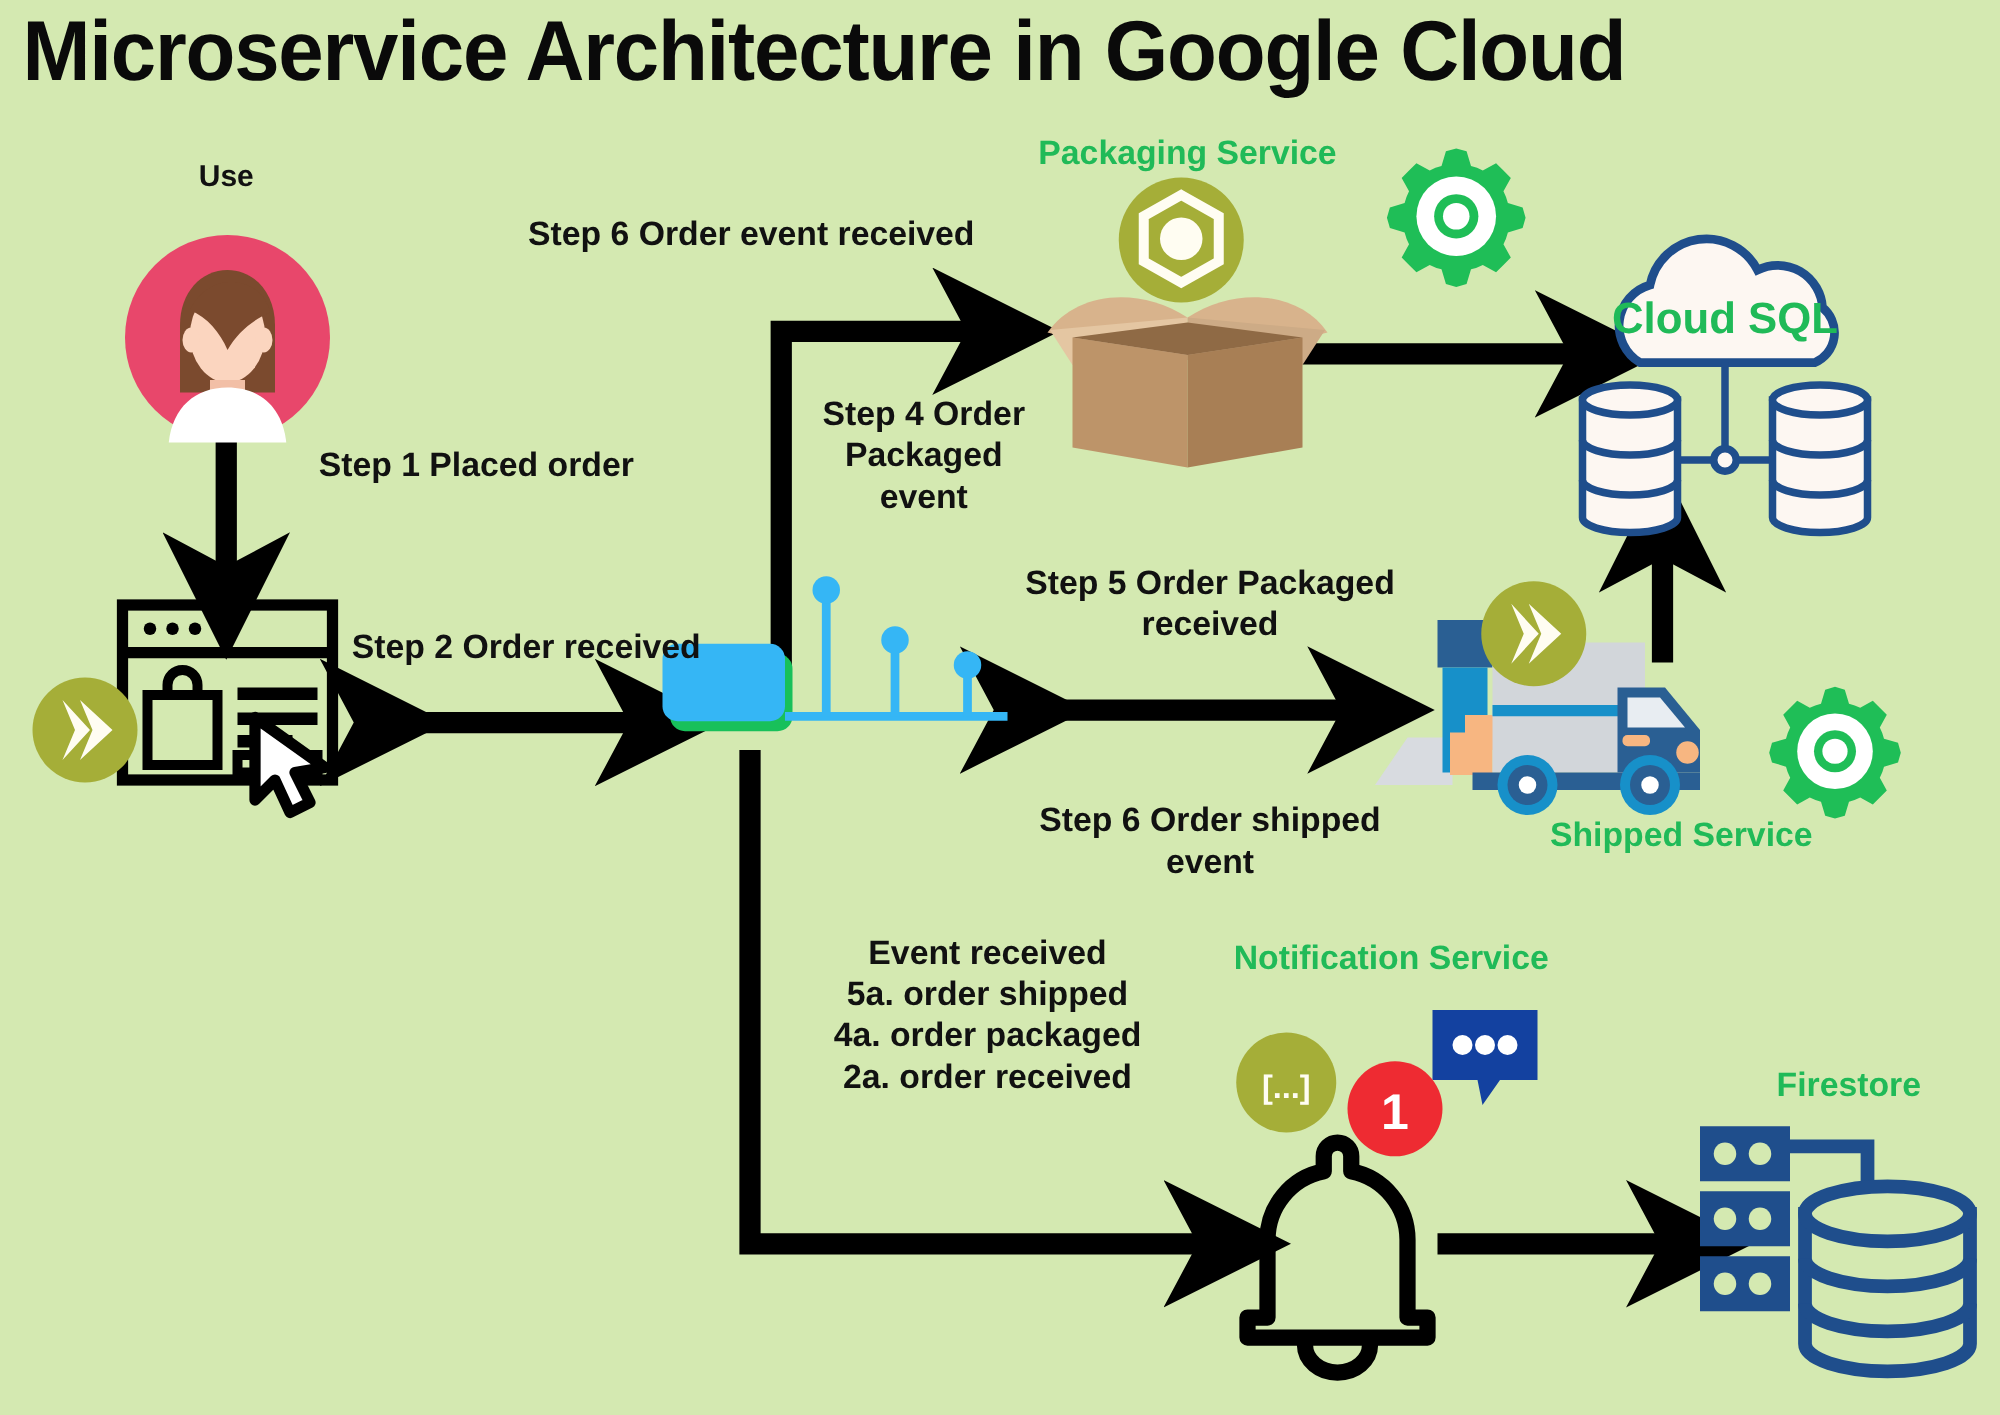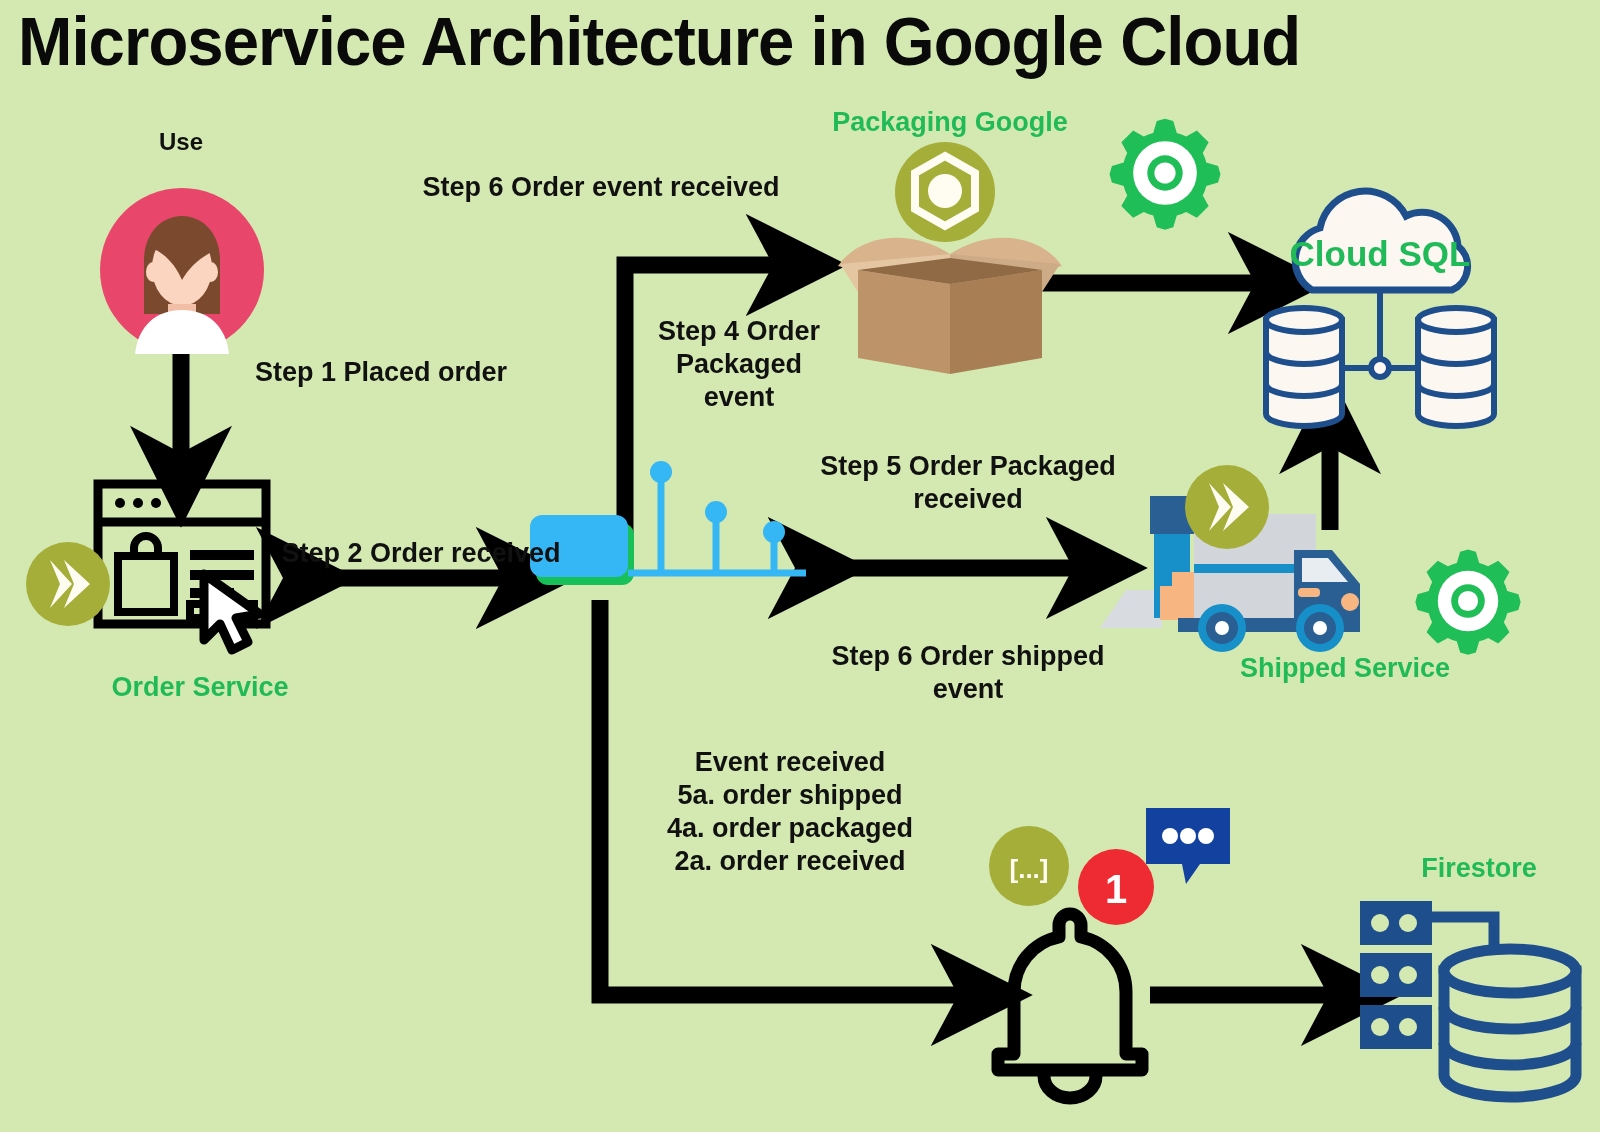--- a/index.html
+++ b/index.html
@@ -107,35 +107,34 @@
     <rect x="100" y="126" width="64" height="14" fill="none" stroke="#000" stroke-width="8"></rect>
   </svg>
   <svg class="abs" style="left:196px;top:570px;width:84px;height:86px;" viewBox="0 0 84 86">
     <path d="M8 4 L8 70 L24 54 L36 80 L52 72 L40 48 L64 44 Z" fill="#fff" stroke="#000" stroke-width="9" stroke-linejoin="round"></path>
   </svg>
   <svg class="abs" style="left:24px;top:540px;width:88px;height:88px;" viewBox="0 0 88 88">
     <circle cx="44" cy="44" r="42" fill="#a5ae38"></circle>
     <path d="M26 20 L48 44 L26 68 L36 44 Z" fill="#fffdf2"></path>
     <path d="M40 20 L66 44 L40 68 L50 44 Z" fill="#fffdf2"></path>
   </svg>
-  <div class="abs svclbl" style="left:75px;top:672px;width:250px;">Order Service</div>
 
   <svg class="abs" style="left:528px;top:455px;width:266px;height:150px;" viewBox="0 0 266 150">
     <rect x="8" y="68" width="98" height="62" rx="12" fill="#18c05a"></rect>
     <rect x="2" y="60" width="98" height="62" rx="12" fill="#35b6f5"></rect>
     <path d="M100 118 H278" fill="none" stroke="#35b6f5" stroke-width="7"></path>
     <path d="M133 118 V20" fill="none" stroke="#35b6f5" stroke-width="7"></path>
     <path d="M188 118 V60" fill="none" stroke="#35b6f5" stroke-width="7"></path>
     <path d="M246 118 V80" fill="none" stroke="#35b6f5" stroke-width="7"></path>
     <circle cx="133" cy="17" r="11" fill="#35b6f5"></circle>
     <circle cx="188" cy="57" r="11" fill="#35b6f5"></circle>
     <circle cx="246" cy="77" r="11" fill="#35b6f5"></circle>
   </svg>
 
-  <div class="abs svclbl" style="left:790px;top:107px;width:320px;">Packaging Google</div>
+  <div class="abs svclbl" style="left:790px;top:107px;width:320px;">Packaging Service</div>
   <svg class="abs" style="left:800px;top:188px;width:300px;height:190px;" viewBox="0 0 300 190">
     <path d="M38 78 C60 46 110 40 150 66 L100 94 Z" fill="#d8b38c"></path>
     <path d="M262 78 C240 46 190 40 150 66 L200 94 Z" fill="#d8b38c"></path>
     <path d="M40 76 L150 66 L150 100 L58 104 Z" fill="#e4c6a2"></path>
     <path d="M260 76 L150 66 L150 100 L242 104 Z" fill="#cdab86"></path>
     <path d="M58 82 L150 96 L150 186 L58 170 Z" fill="#bd9469"></path>
     <path d="M242 82 L150 96 L150 186 L242 170 Z" fill="#a87f55"></path>
     <path d="M58 82 L150 96 L242 82 L150 70 Z" fill="#8f6a45"></path>
   </svg>
   <svg class="abs" style="left:893px;top:140px;width:104px;height:104px;" viewBox="0 0 104 104">
@@ -195,20 +194,21 @@
     <path d="M40 20 L66 44 L40 68 L50 44 Z" fill="#fffdf2"></path>
   </svg>
   <svg class="abs" style="left:1412px;top:545px;width:112px;height:112px;" viewBox="0 0 100 100">
     <path fill="#1fbe57" d="M50 4l7 2 3 10a36 36 0 018 3l9-5 5 5 5 5-5 9a36 36 0 013 8l10 3 2 7-2 7-10 3a36 36 0 01-3 8l5 9-5 5-5 5-9-5a36 36 0 01-8 3l-3 10-7 2-7-2-3-10a36 36 0 01-8-3l-9 5-5-5-5-5 5-9a36 36 0 01-3-8l-10-3-2-7 2-7 10-3a36 36 0 013-8l-5-9 5-5 5-5 9 5a36 36 0 018-3l3-10z"></path>
     <circle cx="50" cy="50" r="27" fill="#fff"></circle>
     <circle cx="50" cy="50" r="15" fill="#1fbe57"></circle>
     <circle cx="50" cy="50" r="9" fill="#fff"></circle>
   </svg>
   <div class="abs svclbl" style="left:1195px;top:653px;width:300px;">Shipped Service</div>
 
+  <div class="abs svclbl" style="left:940px;top:751px;width:346px;">Notification Service</div>
   <svg class="abs" style="left:1142px;top:802px;width:92px;height:84px;" viewBox="0 0 92 84">
     <path d="M4 6 h84 v56 h-30 l-14 20 -4 -20 H4 Z" fill="#1341a0"></path>
     <circle cx="28" cy="34" r="8" fill="#fff"></circle>
       <circle cx="46" cy="34" r="8" fill="#fff"></circle>
       <circle cx="64" cy="34" r="8" fill="#fff"></circle>
   </svg>
   <svg class="abs" style="left:988px;top:825px;width:82px;height:82px;" viewBox="0 0 82 82">
     <circle cx="41" cy="41" r="40" fill="#a5ae38"></circle>
     <text x="41" y="53" text-anchor="middle" font-family="Liberation Sans, sans-serif" font-size="26" font-weight="bold" fill="#fffdf2">[...]</text>
   </svg>
@@ -239,21 +239,21 @@
     <path d="M80 22 h62 v40" fill="none" stroke="#1f4e8c" stroke-width="11"></path>
     <g fill="#d4e9b1" stroke="#1f4e8c" stroke-width="11">
       <path d="M92 76 h132 v104 a66 22 0 0 1 -132 0 Z"></path>
       <ellipse cx="158" cy="76" rx="66" ry="22"></ellipse>
       <path d="M92 112 a66 22 0 0 0 132 0" fill="none"></path>
       <path d="M92 148 a66 22 0 0 0 132 0" fill="none"></path>
     </g>
   </svg>
 
   <div class="abs steplbl" style="left:216px;top:356px;width:330px;">Step 1 Placed order</div>
-  <div class="abs steplbl" style="left:256px;top:501px;width:330px;margin-top:36px;">Step 2 Order received</div>
+  <div class="abs steplbl" style="left:256px;top:501px;width:330px;">Step 2 Order received</div>
   <div class="abs steplbl" style="left:386px;top:171px;width:430px;">Step 6 Order event received</div>
   <div class="abs steplbl" style="left:626px;top:315px;width:226px;">Step 4 Order
 Packaged
 event</div>
   <div class="abs steplbl" style="left:790px;top:450px;width:356px;">Step 5 Order Packaged
 received</div>
   <div class="abs steplbl" style="left:790px;top:602px;width:356px;margin-top:38px;">Step 6 Order shipped
 event</div>
   <div class="abs steplbl" style="left:620px;top:746px;width:340px;">Event received
 5a. order shipped

